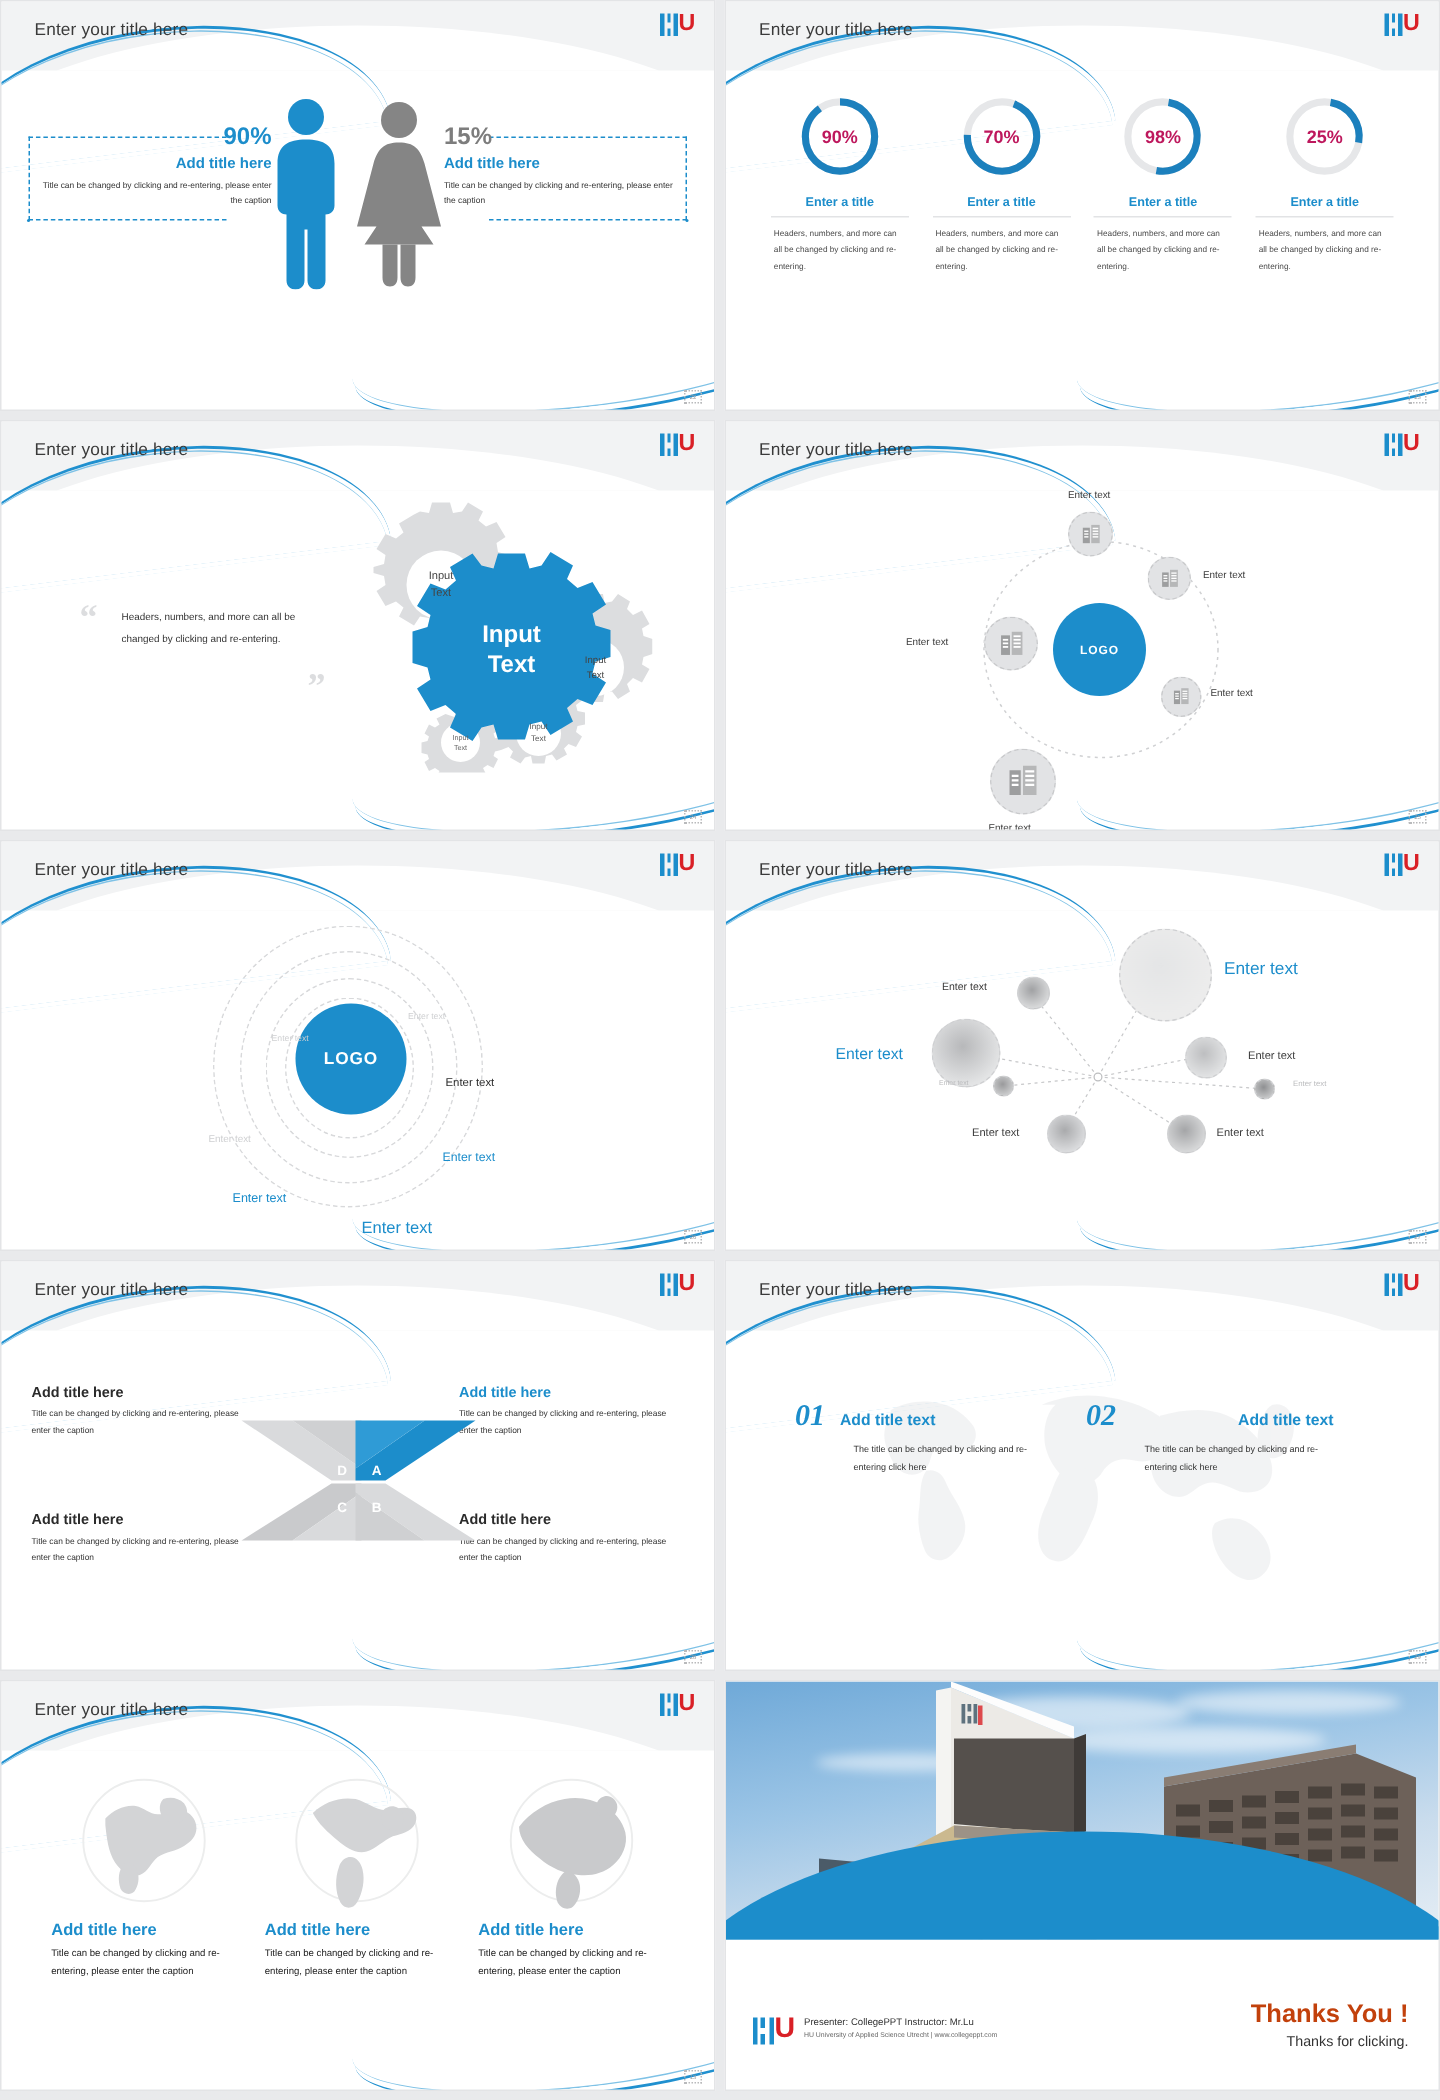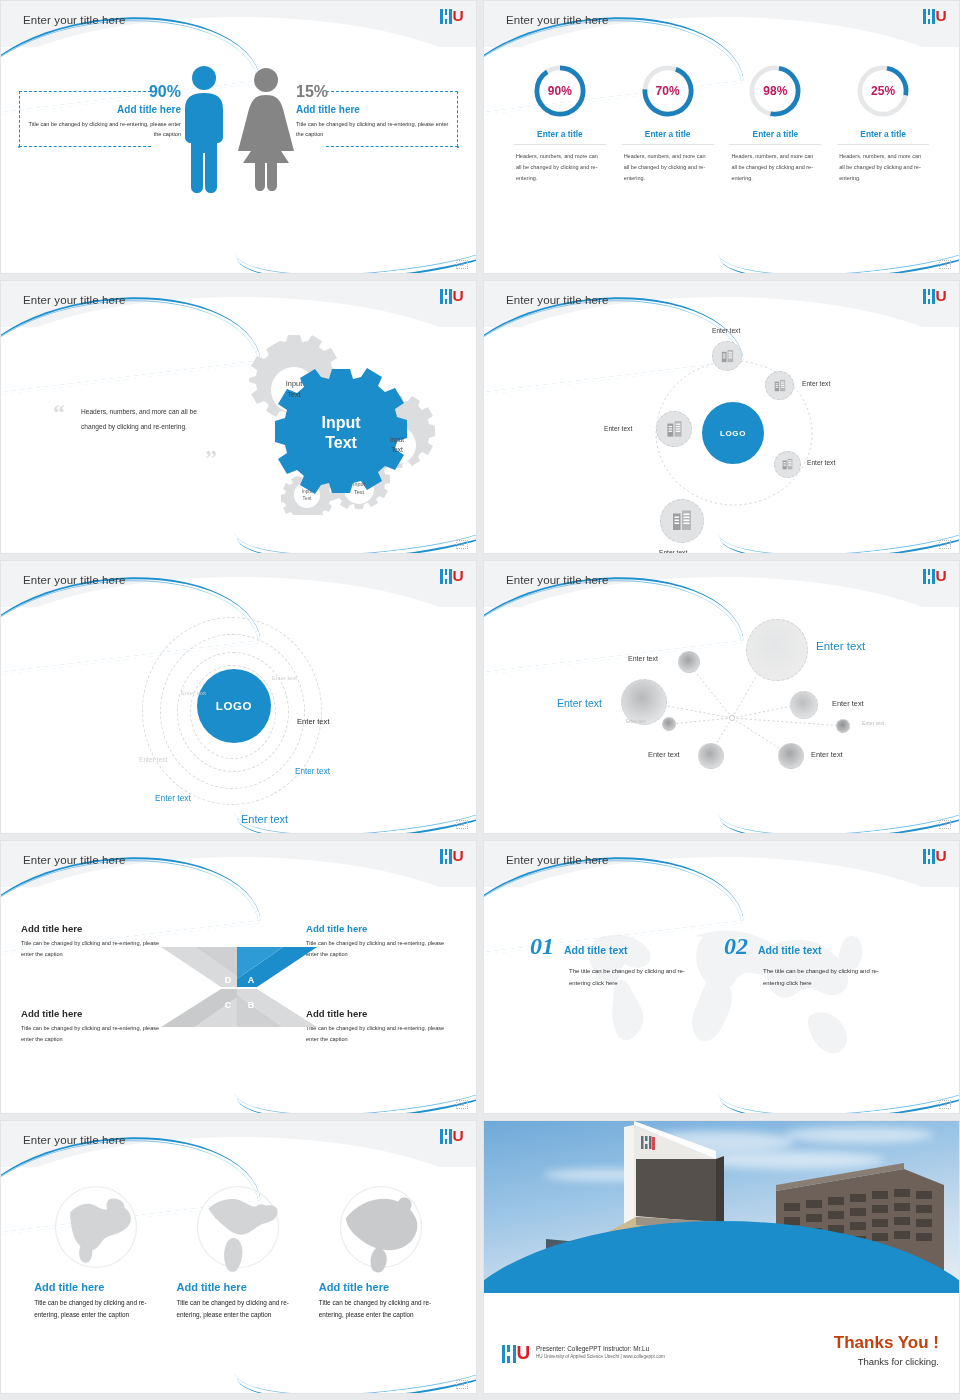--- a/index.html
+++ b/index.html
@@ -139,21 +139,21 @@
   
   .quad-txt { position:absolute; width:150px; }
   .quad-txt h4 { font-size:9.6px; font-weight:700; color:#2b2b2b; margin-bottom:4px; }
   .quad-txt h4.blue { color:#1c8dcb; }
   .quad-txt p { font-size:5.6px; color:#333; line-height:1.95; }
   .arrowbox { position:absolute; left:158px; top:52px; width:160px; height:96px; }
 
   
   .worldmap { position:absolute; left:50%; top:50%; transform:translate(-50%,-48%); width:330px; opacity:.5; }
   .numblk { position:absolute; }
-  .bignum { font-size:24px; font-weight:700; font-style:italic; color:#1c8dcb; font-family:"Liberation Serif",serif; }
+  .bignum { font-size:20px; font-weight:700; font-style:italic; color:#1c8dcb; font-family:"Liberation Serif",serif; }
   .numtitle { font-size:10.5px; font-weight:700; color:#1c8dcb; }
   .numcap { font-size:6px; color:#333; line-height:2.0; margin-top:5px; }
 
   
   .globes { position:absolute; inset:0; display:flex; justify-content:space-around; padding:14px 24px 0; }
   .globe-col { width:124px; }
   .globe-wrap { width:92px; height:92px; margin:0 auto; }
   .globe-title { font-size:11px; font-weight:700; color:#1c8dcb; margin-top:8px; }
   .globe-cap { font-size:6.4px; color:#222; line-height:1.95; margin-top:4px; }
 
@@ -660,21 +660,21 @@
 
       <div class="numblk" style="left:46px;top:46px;width:165px;">
         <div style="display:flex;align-items:baseline;gap:10px;">
           <span class="bignum">01</span>
           <span class="numtitle">Add title text</span>
         </div>
         <div class="numcap" style="margin-left:39px;">The title can be changed by clicking and re-entering click here</div>
       </div>
 
       <div class="numblk" style="left:240px;top:46px;width:165px;">
-        <div style="display:flex;align-items:baseline;gap:10px;">
+        <div style="display:flex;align-items:baseline;gap:10px;justify-content:space-between;">
           <span class="bignum">02</span>
           <span class="numtitle">Add title text</span>
         </div>
         <div class="numcap" style="margin-left:39px;">The title can be changed by clicking and re-entering click here</div>
       </div>
     </div>
     <div class="pagenum">29</div>
   </div>
 
   <div class="slide">

